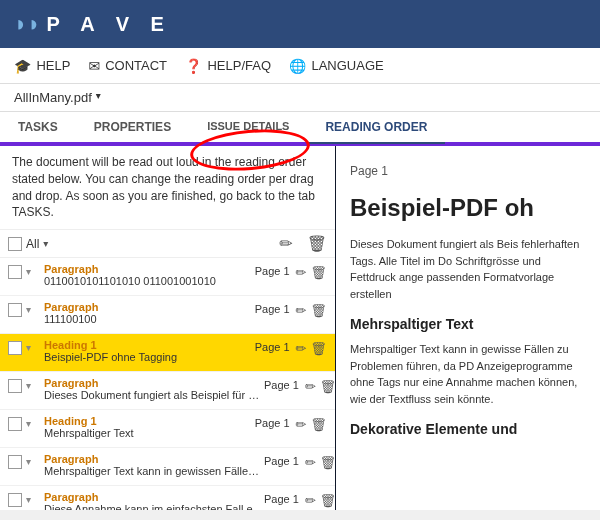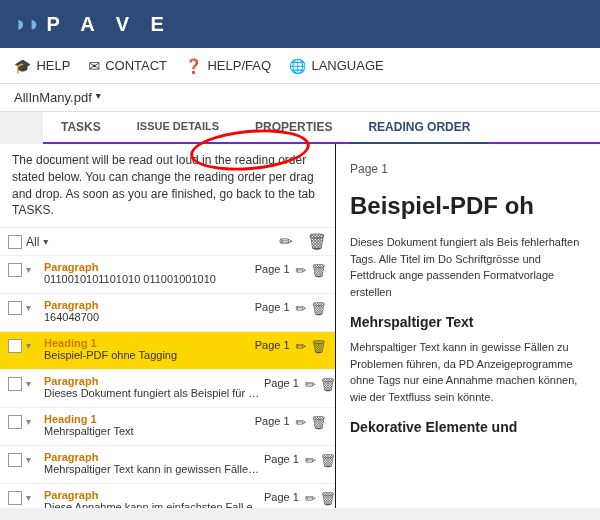--- a/index.html
+++ b/index.html
@@ -13,21 +13,21 @@
     
     .nav-bar { background: white; display: flex; align-items: center; padding: 0 14px; height: 36px; border-bottom: 1px solid #ddd; font-size: 13px; }
     .nav-item { display: flex; align-items: center; gap: 5px; margin-right: 18px; color: #333; cursor: pointer; }
     .nav-item .nav-icon { font-size: 14px; }
 
     
     .file-bar { background: white; padding: 6px 14px; border-bottom: 1px solid #ddd; font-size: 13px; color: #333; display: flex; gap: 4px; }
     .file-bar .arrow { font-size: 10px; }
 
     
-    .tabs { background: white; display: flex; border-bottom: 2px solid #6d28d9; margin-left: 43px; }
+    .tabs { background: white; display: flex; border-bottom: 4px solid #6d28d9; }
     .tab { padding: 8px 18px; font-size: 12px; font-weight: bold; color: #555; cursor: pointer; border-bottom: 2px solid transparent; margin-bottom: -2px; }
     .tab.active { color: #2d4a7a; border-bottom: 2px solid #2d4a7a; }
 
     
     .main { display: flex; height: calc(520px - 48px - 36px - 32px - 40px); }
 
     
     .left-panel { width: 336px; display: flex; flex-direction: column; background: white; border-right: 1px solid #0f172a; }
     .info-text { padding: 8px 12px; font-size: 12px; color: #333; line-height: 1.4; border-bottom: 1px solid #eee; background: white; }
     .toolbar { display: flex; align-items: center; padding: 4px 8px; border-bottom: 1px solid #eee; gap: 14px; }
@@ -102,22 +102,22 @@
     </div>
   </div>
 
   <div class="file-bar">
     <span>AllInMany.pdf</span>
     <span class="arrow">▾</span>
   </div>
 
   <div class="tabs">
     <div class="tab">TASKS</div>
+    <div class="tab">PROPERTIES</div>
     <div class="tab" style="white-space:nowrap;font-size:11px;">ISSUE DETAILS</div>
-    <div class="tab">PROPERTIES</div>
     <div class="tab active">READING ORDER</div>
   </div>
 
   <div class="main">
 
     <div class="left-panel">
       <div class="info-text">The document will be read out loud in the reading order stated below. You can change the reading order per drag and drop. As soon as you are finished, go back to the tab TASKS.</div>
       <div class="toolbar">
         <div class="checkbox-all">
           <div class="cb"></div>
@@ -140,21 +140,21 @@
       <div class="item-actions">
         <span class="action-icon">✏</span>
         <span class="action-icon">🗑</span>
       </div>
     </div>
           <div class="list-item">
       <div class="item-cb"></div>
       <span class="item-expand">▾</span>
       <div class="item-content">
         <div class="item-type">Paragraph</div>
-        <div class="item-text">164048700</div>
+        <div class="item-text">111100100</div>
       </div>
       <span class="item-page">Page 1</span>
       <div class="item-actions">
         <span class="action-icon">✏</span>
         <span class="action-icon">🗑</span>
       </div>
     </div>
           <div class="list-item highlighted">
       <div class="item-cb"></div>
       <span class="item-expand">▾</span>

